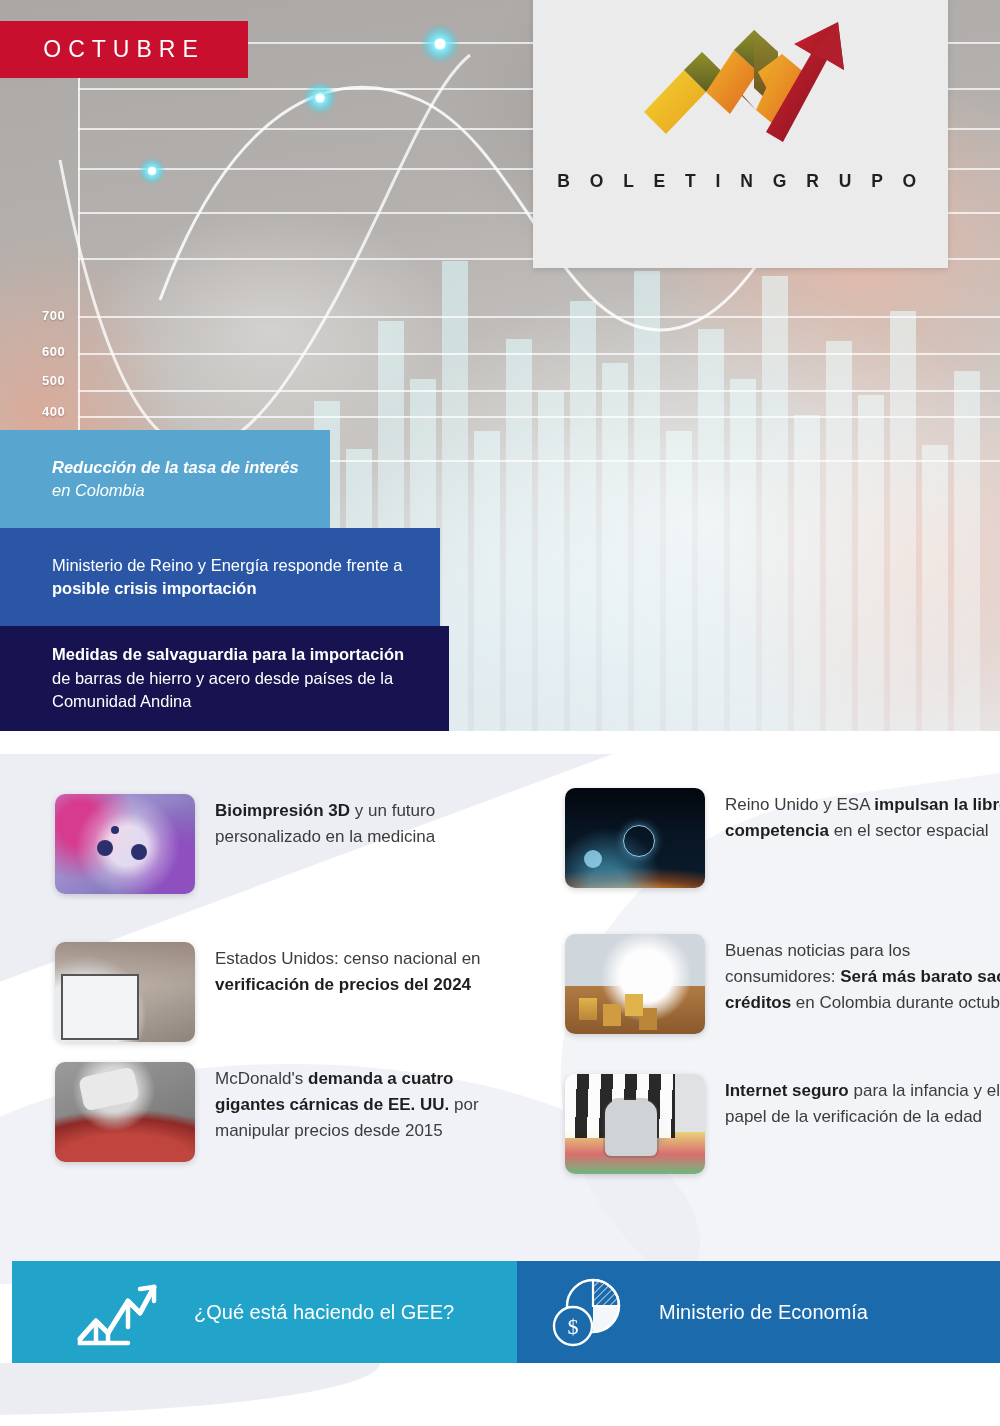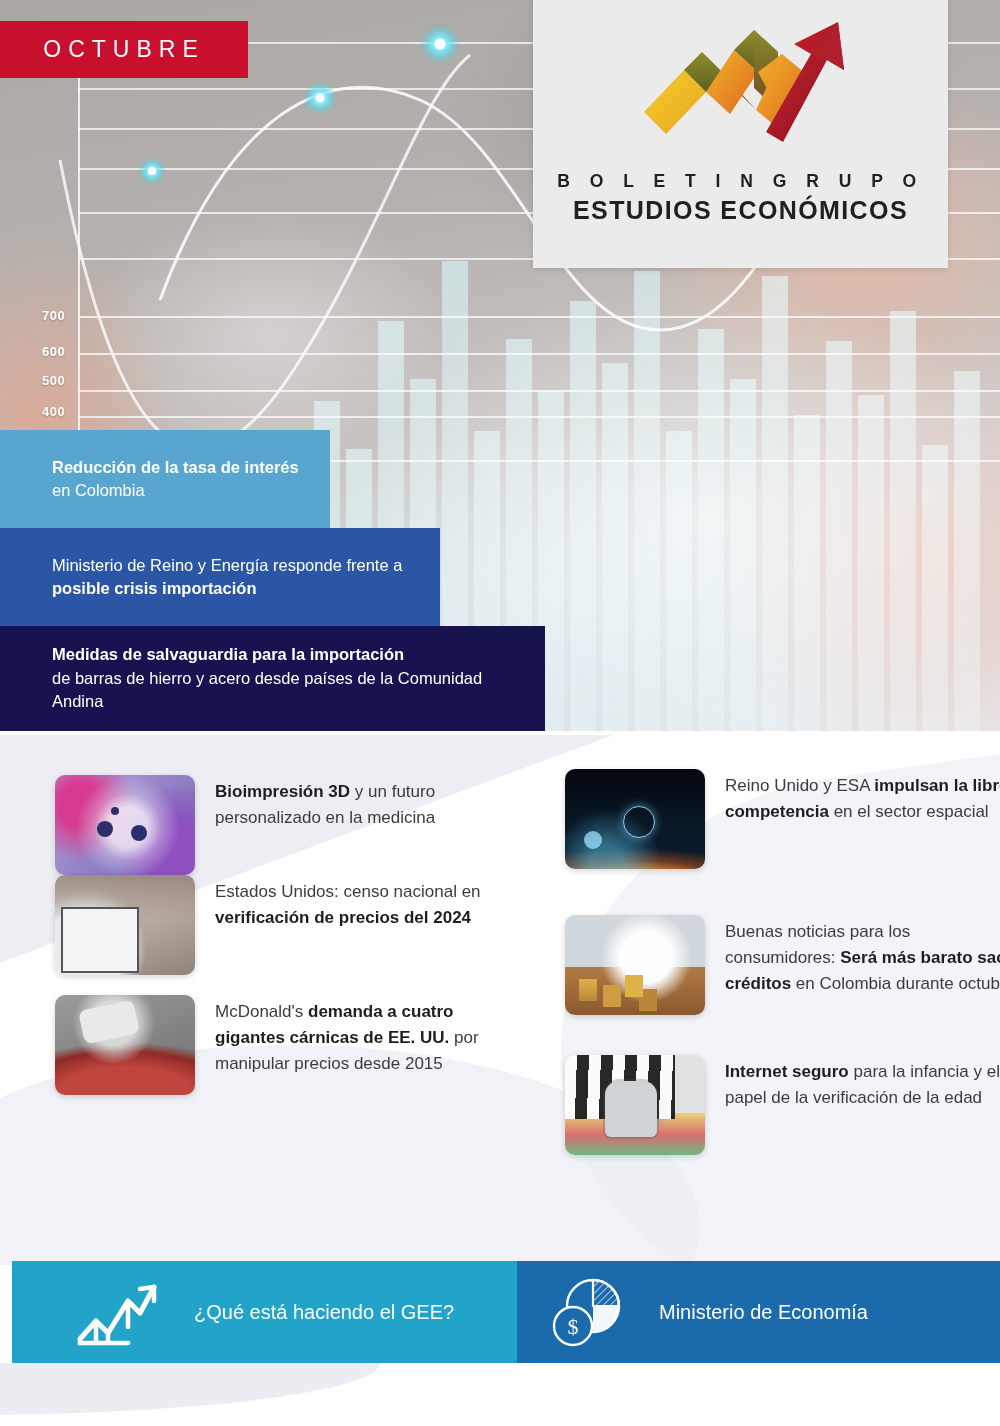--- a/index.html
+++ b/index.html
@@ -87,29 +87,29 @@
   .logo-l2{
     font-size:25px; letter-spacing:1.4px; color:#231f20; font-weight:700;
     font-family:"Liberation Sans",sans-serif; margin-top:4px;
   }
 
   
   .band{ position:absolute; left:0; color:#fff; display:flex; align-items:center; }
   .band p{ font-size:16.5px; line-height:1.42; font-family:"Liberation Sans",sans-serif; }
   .band b{ font-weight:700; }
   .band-1{ top:430px; width:330px; height:98px; background:#58a6d0; }
-  .band-1 p{ padding-left:52px; padding-right:14px; }
+  .band-1 p{ padding-left:52px; padding-right:14px;font-style:italic; }
   .band-2{ top:528px; width:440px; height:98px; background:#2a56a5; }
   .band-2 p{ padding-left:52px; padding-right:14px; }
-  .band-3{ top:626px; width:545px; height:105px; background:#171250; }
+  .band-3{ top:626px; width:449px; height:105px; background:#171250; }
   .band-3 p{ padding-left:52px; padding-right:16px; }
 
   
   .body-wrap{
-    position:absolute; left:0; top:735px; width:1000px; height:530px;
+    position:absolute; left:0; top:754px; width:1000px; height:530px;
     background:#ffffff; overflow:hidden;
   }
   .swoosh-a{
     position:absolute; left:-60px; top:-10px; width:700px; height:260px;
     background:#eceef4;
     clip-path: polygon(0 0, 100% 0, 0 100%);
   }
   .swoosh-b{
     position:absolute; right:-180px; top:40px; width:620px; height:540px;
     background:#f0f2f7;
@@ -135,21 +135,21 @@
     box-shadow:0 2px 6px rgba(0,0,0,.16);
     overflow:hidden; position:relative;
   }
   .headline{
     font-size:17px; line-height:1.52; color:#3c3c3c; padding-top:4px;
     font-family:"Liberation Sans",sans-serif; max-width:300px;
   }
   .headline b{ font-weight:700; color:#1e1e1e; }
   .col{ display:flex; flex-direction:column; }
   .col > .cell:nth-child(1){ margin-top:6px; }
-  .col > .cell:nth-child(2){ }
+  .col > .cell:nth-child(2){ margin-top:48px; }
   .col > .cell:nth-child(3){ margin-top:20px; }
   .col-r > .cell:nth-child(1){ margin-top:0px; }
   .col-r > .cell:nth-child(2){ margin-top:46px; }
   .col-r > .cell:nth-child(3){ margin-top:40px; }
 
   
   .t-bio{
     background:
       radial-gradient(circle at 52% 52%, rgba(255,255,255,.75) 0 22%, rgba(224,216,240,.4) 38%, rgba(150,120,200,0) 58%),
       radial-gradient(circle at 18% 30%, #d63b8f 0 16%, rgba(214,59,143,0) 42%),
@@ -347,21 +347,20 @@
       <polygon points="96,50 118,72 150,108 128,86" fill="url(#gd2)"></polygon>
       <polygon points="100,90 128,48 152,70 124,112" fill="url(#go)"></polygon>
       <polygon points="128,48 152,70 172,50 148,28" fill="url(#gd)"></polygon>
       <polygon points="148,28 172,50 172,108 148,86" fill="url(#gd2)"></polygon>
       <polygon points="152,70 172,108 196,92 176,52" fill="url(#go)"></polygon>
       <polygon points="150,108 176,52 200,72 174,128" fill="url(#go)"></polygon>
       <path d="M160,130 L205,52 L188,42 L232,20 L238,68 L221,58 L177,140 Z" fill="url(#gr)"></path>
       <polygon points="205,52 232,20 238,68 221,58" fill="#b01f2b"></polygon>
     </svg>
     <div class="logo-l1">B O L E T I N   G R U P O</div>
-    <div class="logo-l2">ESTUDIOS ECONÓMICOS</div>
   </div>
 
   <div class="band band-1">
     <p>
       <b>Reducción de la tasa de </b><b>interés</b><span> en Colombia</span>
     </p>
   </div>
 
   <div class="band band-2">
     <p>

